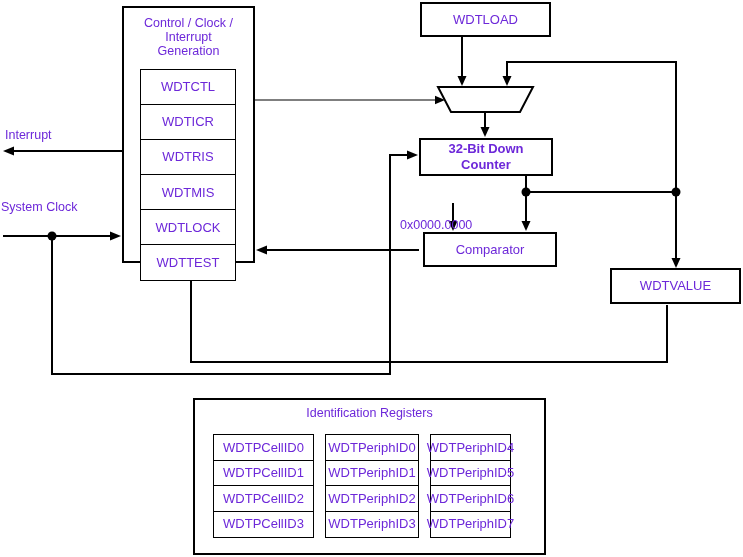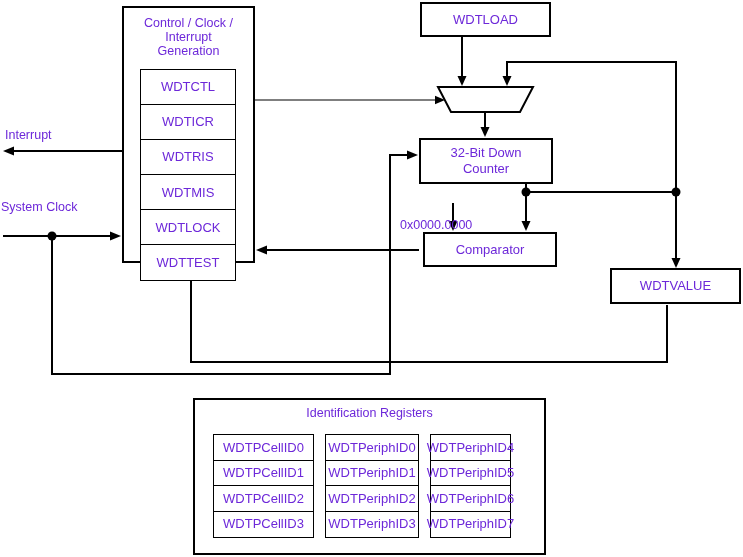--- a/index.html
+++ b/index.html
@@ -127,21 +127,21 @@
       <div class="reg-row">WDTMIS</div>
       <div class="reg-row">WDTLOCK</div>
       <div class="reg-row">WDTTEST</div>
     </div>
   </div>
 
   <div class="box" style="left:420px; top:2px; width:131px; height:35px;">
     <span>WDTLOAD</span>
   </div>
 
-  <div class="box multiline" style="left:419px; top:138px; width:134px; height:46px;">
+  <div class="box multiline" style="left:419px; top:138px; width:134px; height:38px;font-weight:bold;">
     <span>32-Bit Down</span>
     <span>Counter</span>
   </div>
 
   <div class="box" style="left:423px; top:232px; width:134px; height:35px;">
     <span>Comparator</span>
   </div>
 
   <div class="box" style="left:610px; top:268px; width:131px; height:36px;">
     <span>WDTVALUE</span>

